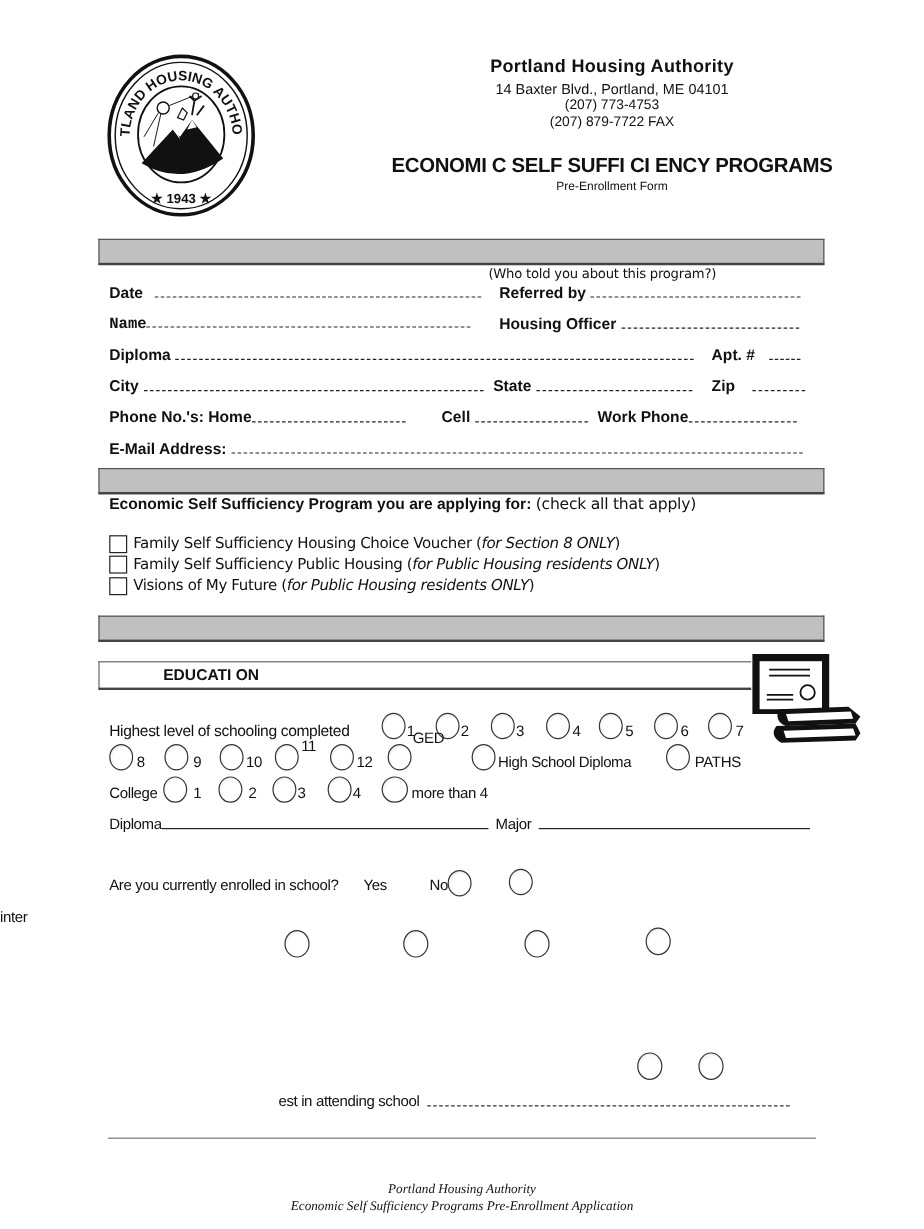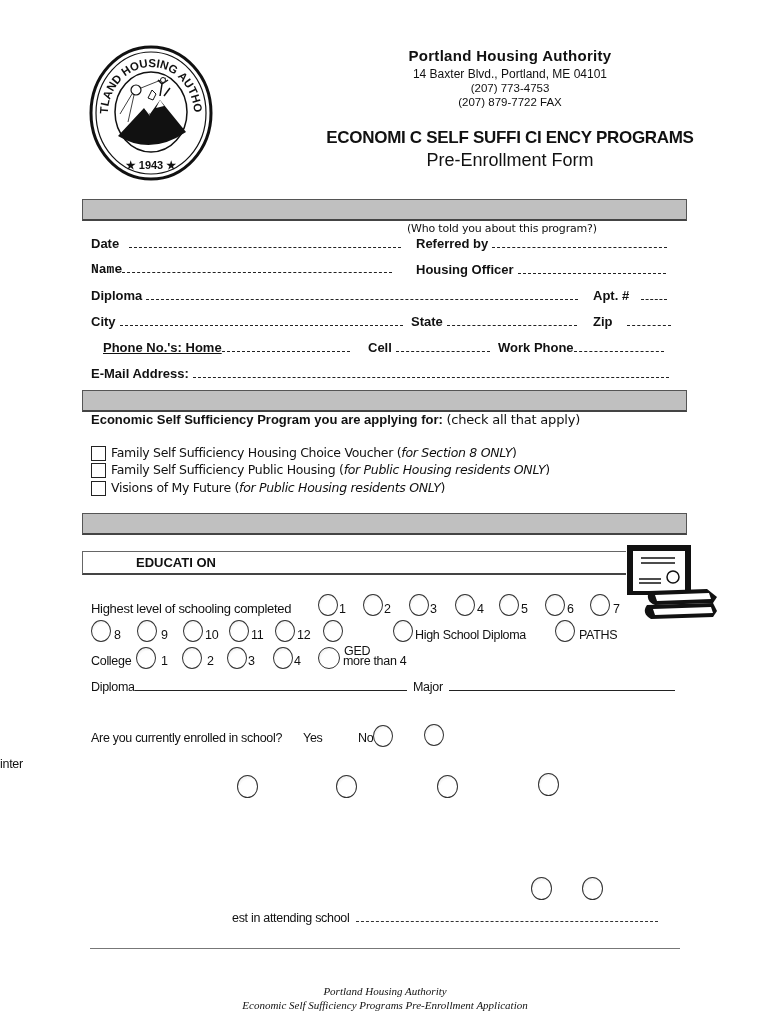--- a/index.html
+++ b/index.html
@@ -4,21 +4,21 @@
 <style>
   html,body{margin:0;padding:0;background:#ffffff;}
   body{width:770px;height:1024px;position:relative;overflow:hidden;font-family:"Liberation Sans",sans-serif;color:#111;}
   .abs{position:absolute;}
   .hdr{position:absolute;left:300px;width:420px;text-align:center;font-family:"Liberation Sans",sans-serif;}
   .org{top:47px;font-size:15px;font-weight:bold;letter-spacing:0.3px;}
   .addr{top:67px;font-size:12px;}
   .ph1{top:82px;font-size:11.5px;}
   .ph2{top:96px;font-size:11.5px;}
   .title{top:128px;font-size:17px;font-weight:bold;letter-spacing:-0.3px;}
-  .subtitle{top:150px;font-size:18px;}
+  .subtitle{top:150px;font-size:10px;}
   .graybar{position:absolute;left:82px;width:603px;height:19px;background:#c0c0c0;border:1px solid #555;border-bottom:2px solid #444;}
   .fld{position:absolute;font-size:13px;font-weight:bold;white-space:nowrap;}
   .uline{display:inline-block;border-bottom:1px dashed #222;height:10px;vertical-align:baseline;margin-left:4px;}
   .plain{font-family:"DejaVu Sans",sans-serif;font-size:12px;font-weight:normal;letter-spacing:-0.2px;}
   .chk{position:absolute;left:91px;width:13px;height:13px;border:1px solid #222;background:#fff;}
   .chklbl{position:absolute;left:111px;font-family:"DejaVu Sans",sans-serif;font-size:12.5px;white-space:nowrap;letter-spacing:-0.3px;}
   .chklbl i{font-style:italic;}
   .edubox{position:absolute;left:82px;top:551px;width:543px;height:21px;border:1px solid #666;border-bottom:2px solid #444;border-right:none;}
   .edubox span{position:absolute;left:9px;top:3px;font-size:13px;font-weight:bold;padding-left:44px;}
   .radio{position:absolute;width:18px;height:18px;border:1.5px solid #333;border-radius:50%;background:radial-gradient(circle at 60% 60%,#fff 55%,#ddd 100%);box-sizing:border-box;}
@@ -92,21 +92,21 @@
 <div class="fld" style="left:91px;top:314px;">
   <span>City</span><span class="uline" style="width:283px;"></span>
 </div>
 <div class="fld" style="left:411px;top:314px;">
   <span>State</span><span class="uline" style="width:130px;"></span>
 </div>
 <div class="fld" style="left:593px;top:314px;">
   <span>Zip</span><span class="uline" style="width:44px;margin-left:14px;"></span>
 </div>
 
-<div class="fld" style="left:103px;top:340px;text-decoration:underline;">
+<div class="fld" style="left:91px;top:340px;">
   <span>Phone No.'s: Home</span><span class="uline" style="width:128px;margin-left:0;"></span>
 </div>
 <div class="fld" style="left:368px;top:340px;">
   <span>Cell</span><span class="uline" style="width:94px;"></span>
 </div>
 <div class="fld" style="left:498px;top:340px;">
   <span>Work Phone</span><span class="uline" style="width:90px;margin-left:0;"></span>
 </div>
 
 <div class="fld" style="left:91px;top:366px;">
@@ -171,25 +171,25 @@
 <div class="radio" style="left:590px;top:594px;width:20px;height:22px;"></div>
 <div class="rlbl" style="left:613px;top:602px;">7</div>
 
 <div class="radio" style="left:91px;top:620px;width:20px;height:22px;"></div>
 <div class="rlbl" style="left:114px;top:628px;">8</div>
 <div class="radio" style="left:137px;top:620px;width:20px;height:22px;"></div>
 <div class="rlbl" style="left:161px;top:628px;">9</div>
 <div class="radio" style="left:183px;top:620px;width:20px;height:22px;"></div>
 <div class="rlbl" style="left:205px;top:628px;">10</div>
 <div class="radio" style="left:229px;top:620px;width:20px;height:22px;"></div>
-<div class="rlbl" style="left:251px;top:628px;">11</div>
+<div class="rlbl" style="left:251px;top:615px;">11</div>
 <div class="radio" style="left:275px;top:620px;width:20px;height:22px;"></div>
 <div class="rlbl" style="left:297px;top:628px;">12</div>
 <div class="radio" style="left:323px;top:620px;width:20px;height:22px;"></div>
-<div class="rlbl" style="left:344px;top:644px;">GED</div>
+<div class="rlbl" style="left:344px;top:608px;">GED</div>
 <div class="radio" style="left:393px;top:620px;width:20px;height:22px;"></div>
 <div class="rlbl" style="left:415px;top:628px;">High School Diploma</div>
 <div class="radio" style="left:555px;top:620px;width:20px;height:22px;"></div>
 <div class="rlbl" style="left:579px;top:628px;">PATHS</div>
 
 <div class="rlbl" style="left:91px;top:654px;">College</div>
 <div class="radio" style="left:136px;top:647px;width:20px;height:22px;"></div>
 <div class="rlbl" style="left:161px;top:654px;">1</div>
 <div class="radio" style="left:182px;top:647px;width:20px;height:22px;"></div>
 <div class="rlbl" style="left:207px;top:654px;">2</div>

